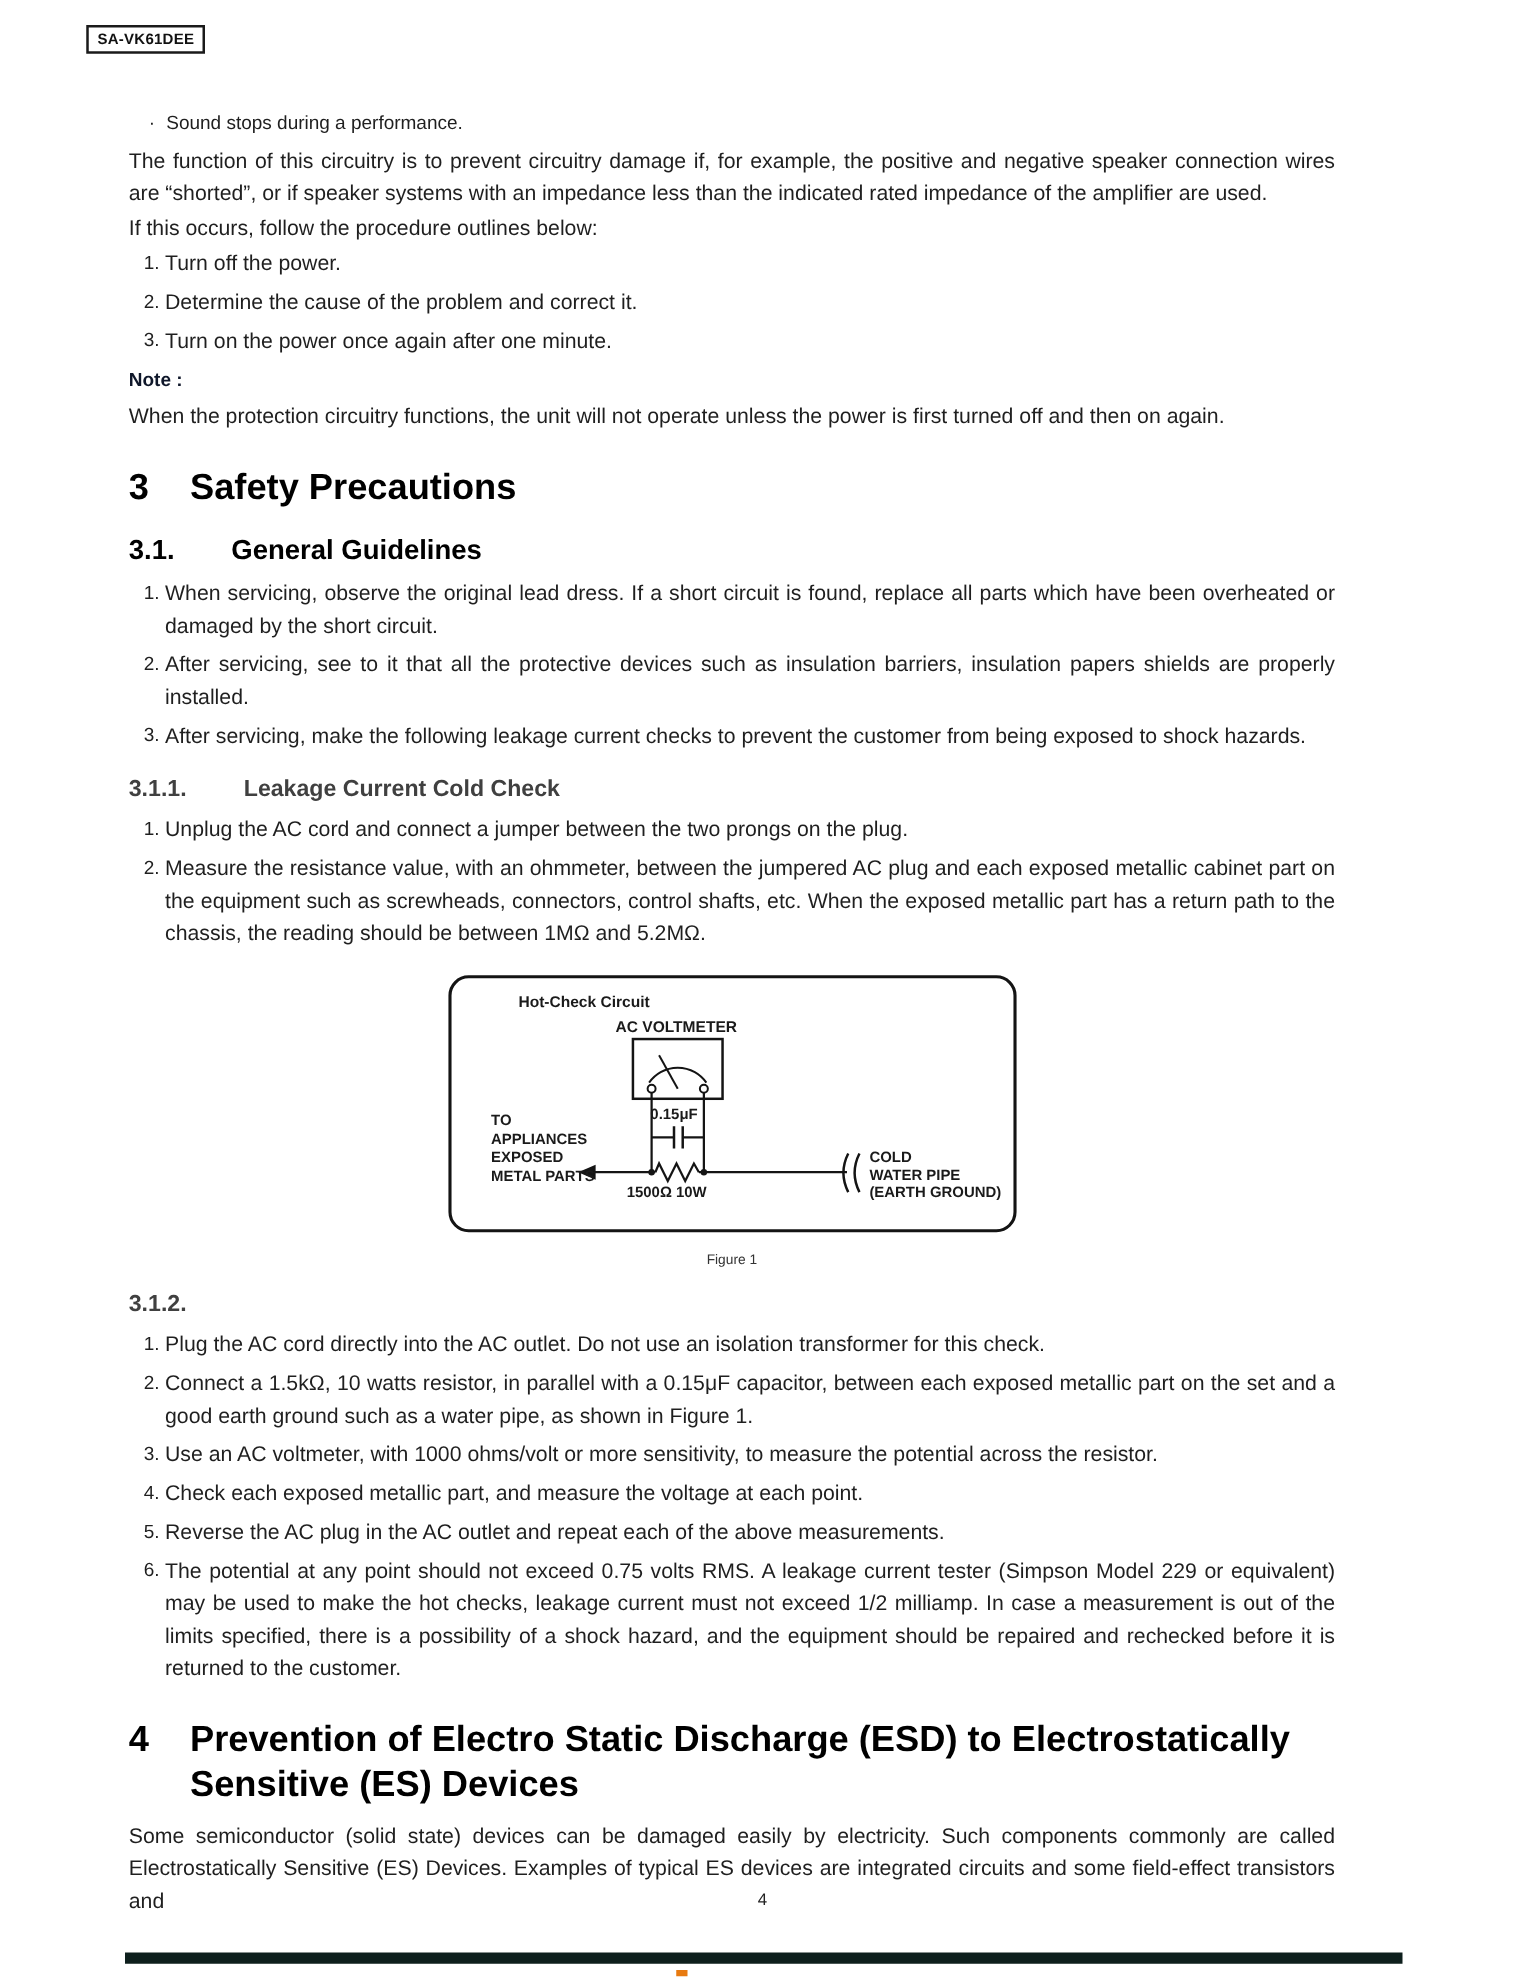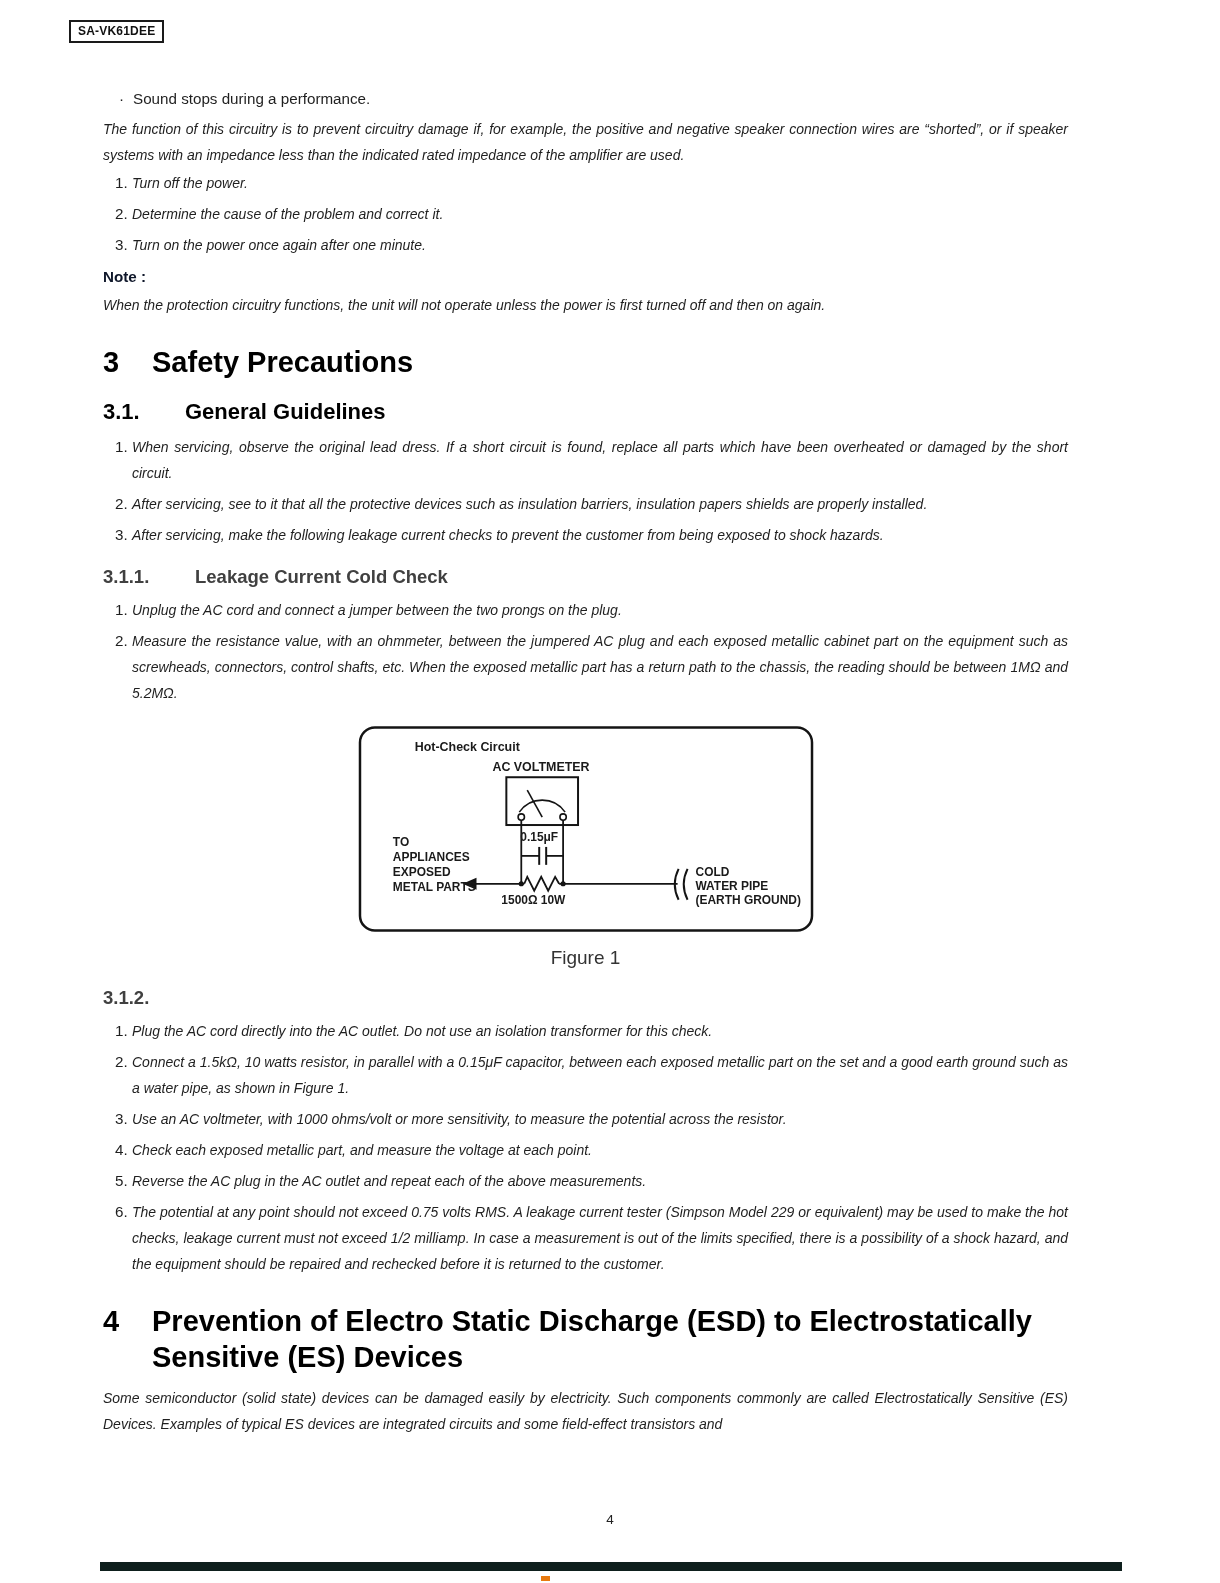--- a/index.html
+++ b/index.html
@@ -10,21 +10,21 @@
     background:#ffffff; overflow:hidden;
   }
   .model-badge {
     position:absolute; top:20px; left:69px;
     border:2px solid #1a1a1a; padding:2px 7px 3px 7px;
     font-size:12px; font-weight:bold; color:#111; letter-spacing:.2px;
     background:#fff;
   }
   .content { padding:86px 152px 0 103px; }
 
-  p, .litext, .note-text, .subnote { font-size:14px; line-height:26px; text-align:justify;font-style:italic; }
+  p, .litext, .note-text, .subnote { font-size:17px; line-height:26px; text-align:justify; }
   p { margin:0 0 2px 0; }
 
   .bullet-line { display:flex; margin:0 0 4px 16px; font-size:15.2px; line-height:26px; }
   .bullet-line .marker { flex:0 0 14px; }
 
   .olist { margin:2px 0 6px 12px; }
   .oli { display:flex; margin:0 0 5px 0; }
   .oli .num { flex:0 0 17px; font-size:15.2px; line-height:26px; }
   .oli .litext { flex:1; }
 
@@ -41,21 +41,21 @@
   .h3 { display:flex; align-items:baseline; margin:16px 0 8px 0; color:#404040;
         font-size:18.5px; font-weight:bold; line-height:25px; }
   .h3 .hnum { flex:0 0 92px; }
   .h3 .htitle div { line-height:26px; }
 
   .figure-wrap { margin:18px 0 6px 0; text-align:center; }
   .circuit { width:458px; height:215px; }
   .circuit text { font-family:"Liberation Sans", sans-serif; fill:#1a1a1a; }
   .ft  { font-size:12.5px; font-weight:600; }
   .ftb { font-size:12px; font-weight:600; }
-  .fig-caption { text-align:center; font-size:19px; color:#333; margin:4px 0 2px 0; }
+  .fig-caption { text-align:center; font-size:11px; color:#333; margin:4px 0 2px 0; }
 
   .page-number {
     position:absolute; left:0; right:0; bottom:56px;
     text-align:center; font-size:13.5px; color:#222;
   }
   .footer-bar {
     position:absolute; left:100px; right:98px; bottom:12px; height:9px;
     background:#0e1f1d;
   }
   .footer-dot {
@@ -70,20 +70,21 @@
 
   <div class="model-badge">SA-VK61DEE</div>
 
   <div class="content">
 
     <div class="bullet-line">
       <span class="marker">·</span>
       <span>Sound stops during a performance.</span>
     </div>
     <p>The function of this circuitry is to prevent circuitry damage if, for example, the positive and negative speaker connection wires are “shorted”, or if speaker systems with an impedance less than the indicated rated impedance of the amplifier are used.</p>
+    <p>If this occurs, follow the procedure outlines below:</p>
 
     <div class="olist">
       <div class="oli">
         <span class="num">1.</span>
         <div class="litext">Turn off the power.</div>
       </div>
       <div class="oli">
         <span class="num">2.</span>
         <div class="litext">Determine the cause of the problem and correct it.</div>
       </div>

